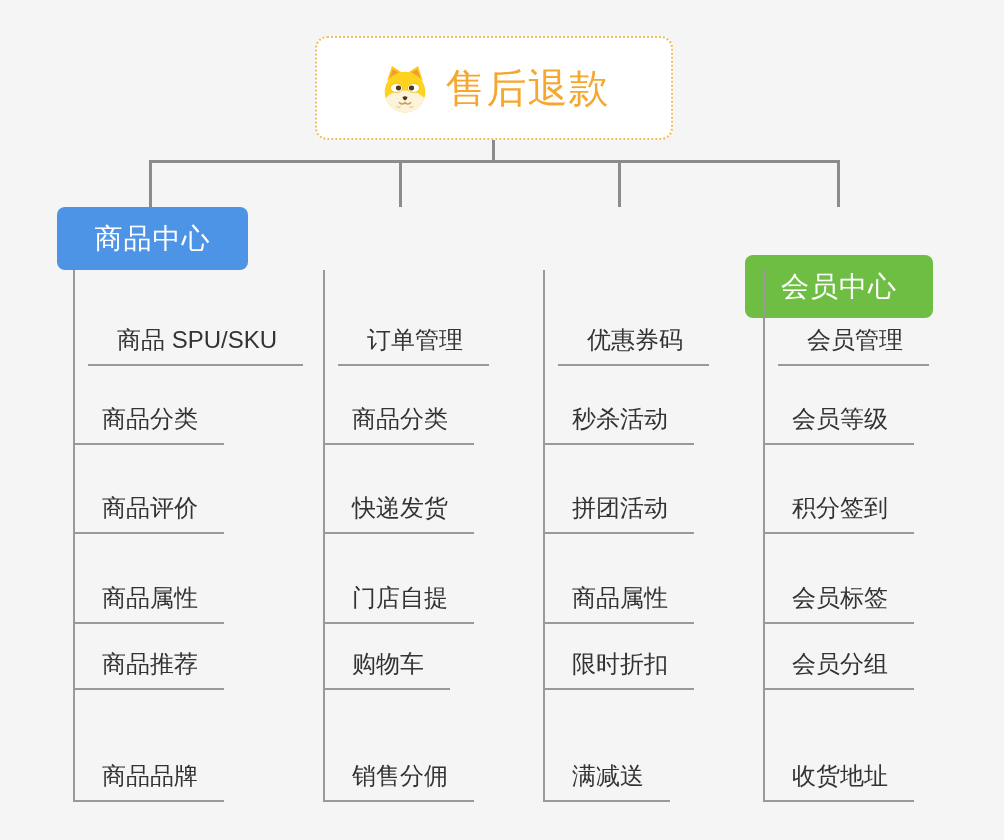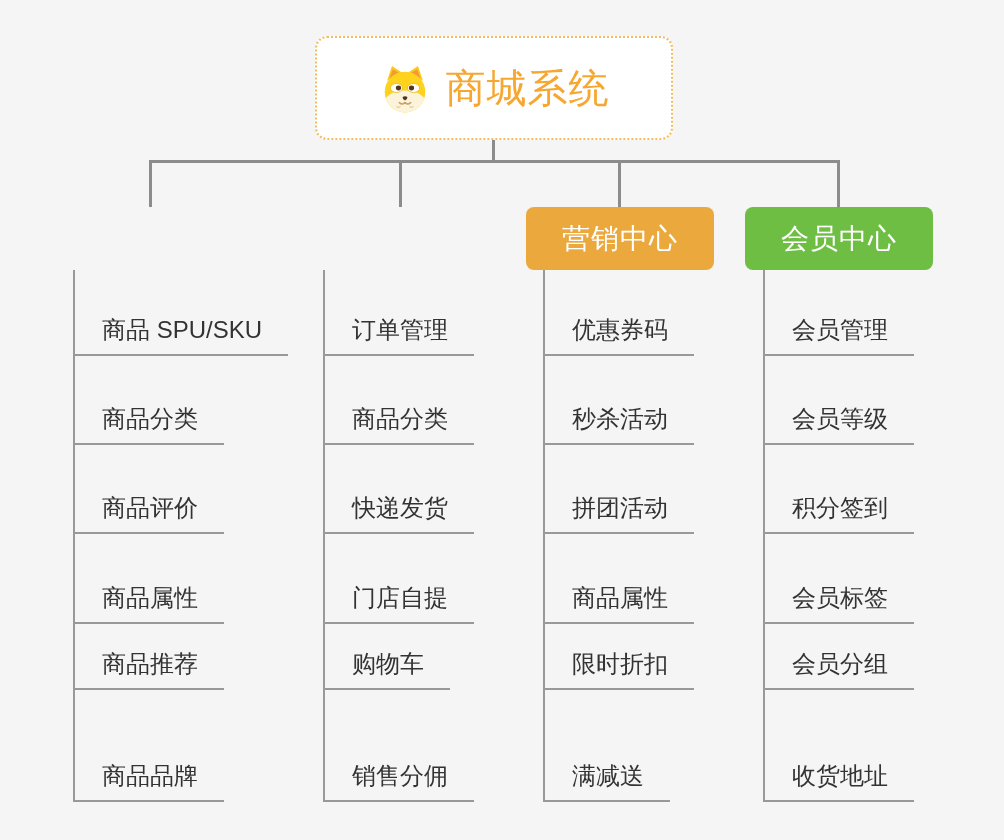--- a/index.html
+++ b/index.html
@@ -52,21 +52,21 @@
   .branch-col.c1{left:323px;}
   .branch-col.c2{left:543px;}
   .branch-col.c3{left:763px;}
   .trunk{position:absolute;left:0;top:0;width:2px;height:532px;background:#999999;}
   .sub-item{
     position:absolute;left:0;transform:translateY(-100%);
     font-size:24px;color:#333333;line-height:32px;white-space:nowrap;
     padding:0 26px 8px 29px;
     border-bottom:2px solid #999999;
   }
-  .sub-item.i0{top:86px;}
+  .sub-item.i0{top:96px;margin-left:15px;}
   .sub-item.i1{top:175px;text-align:center;}
   .sub-item.i2{top:264px;}
   .sub-item.i3{top:354px;}
   .sub-item.i4{top:420px;}
   .sub-item.i5{top:532px;}
 </style>
 </head>
 <body>
 
 <div class="canvas">
@@ -92,27 +92,27 @@
         <ellipse cx="32" cy="53" rx="27" ry="18" fill="#fcf3db"></ellipse>
       </g>
       <ellipse cx="21.5" cy="32" rx="7.5" ry="5.5" fill="#ffffff" stroke="#e8b615" stroke-width="1"></ellipse>
       <ellipse cx="42.5" cy="32" rx="7.5" ry="5.5" fill="#ffffff" stroke="#e8b615" stroke-width="1"></ellipse>
       <ellipse cx="24" cy="32" rx="3.2" ry="3" fill="#53361c"></ellipse>
       <ellipse cx="40" cy="32" rx="3.2" ry="3" fill="#53361c"></ellipse>
       <path d="M29 43 Q32 41 35 43 Q35 46.5 32 47.5 Q29 46.5 29 43 Z" fill="#53361c"></path>
       <path d="M25 50 Q28.5 53.5 32 50 M32 50 Q35.5 53.5 39 50" fill="none" stroke="#c9a163" stroke-width="1.8" stroke-linecap="round"></path>
       <path d="M22 55 Q24 56.5 26 55 M38 55 Q40 56.5 42 55" fill="none" stroke="#e3cfa0" stroke-width="1.5" stroke-linecap="round"></path>
     </svg>
-    <span class="root-title">商城系统</span>
+    <span class="root-title">售后退款</span>
   </div>
 
-  <div class="branch-node b2" style="background: rgb(235, 168, 61);">
-    <span>营销中心</span>
+  <div class="branch-node b0" style="background: rgb(77, 148, 230);">
+    <span>商品中心</span>
   </div>
-  <div class="branch-node b3" style="background: rgb(110, 190, 68);">
+  <div class="branch-node b3" style="background: rgb(110, 190, 68); margin-top: 48px;">
     <span>会员中心</span>
   </div>
 
   <div class="branch-col c0">
     <div class="trunk"></div>
     <div class="sub-item i0">商品 SPU/SKU</div>
     <div class="sub-item i1">商品分类</div>
     <div class="sub-item i2">商品评价</div>
     <div class="sub-item i3">商品属性</div>
     <div class="sub-item i4">商品推荐</div>

